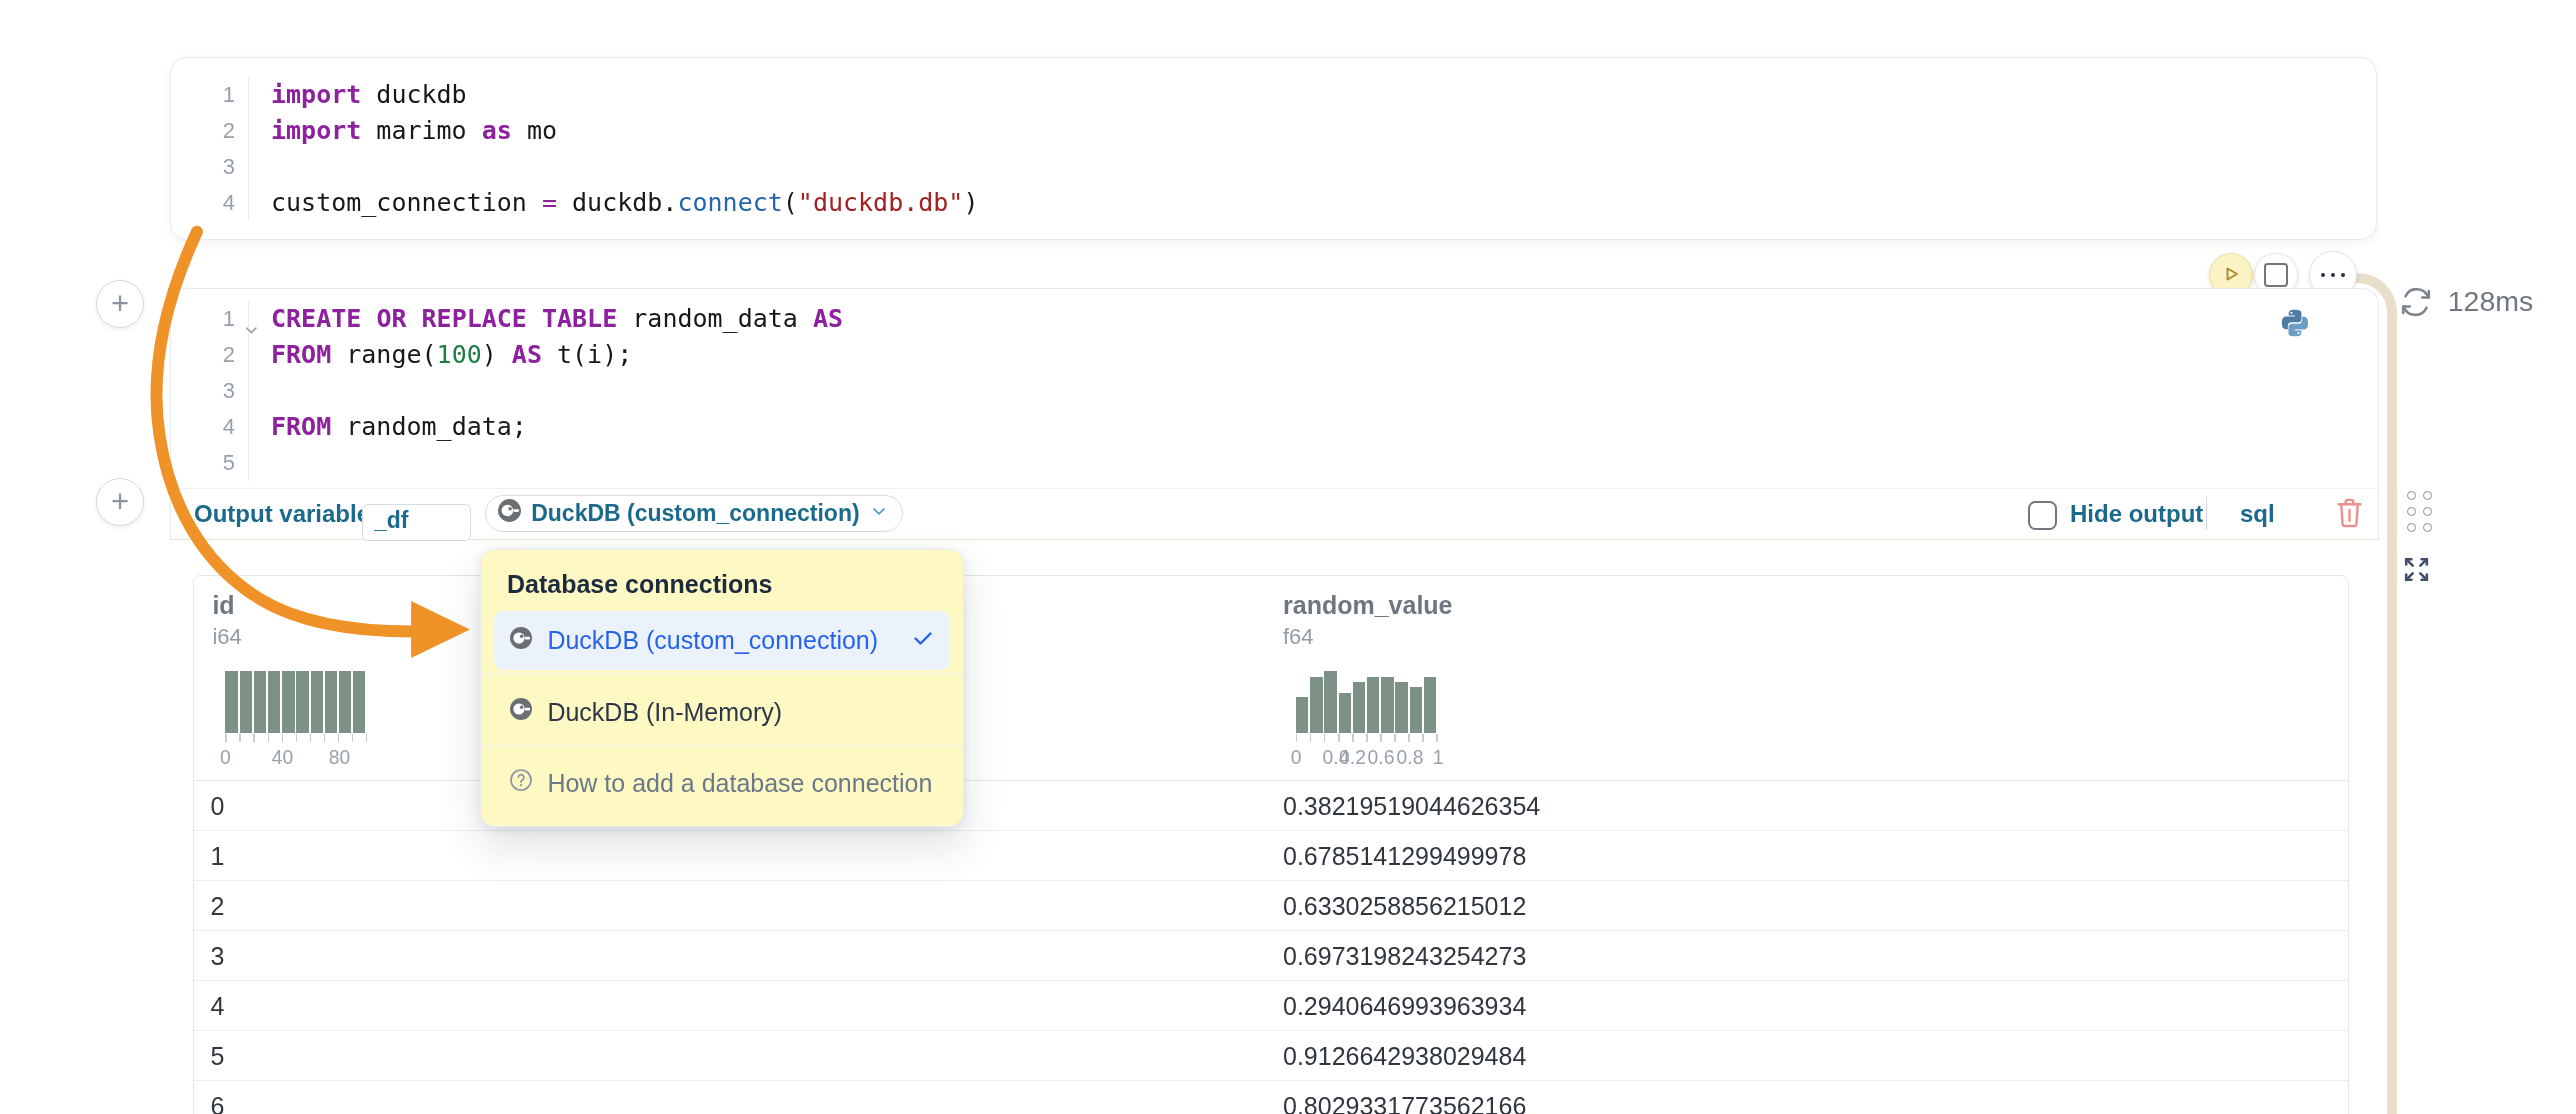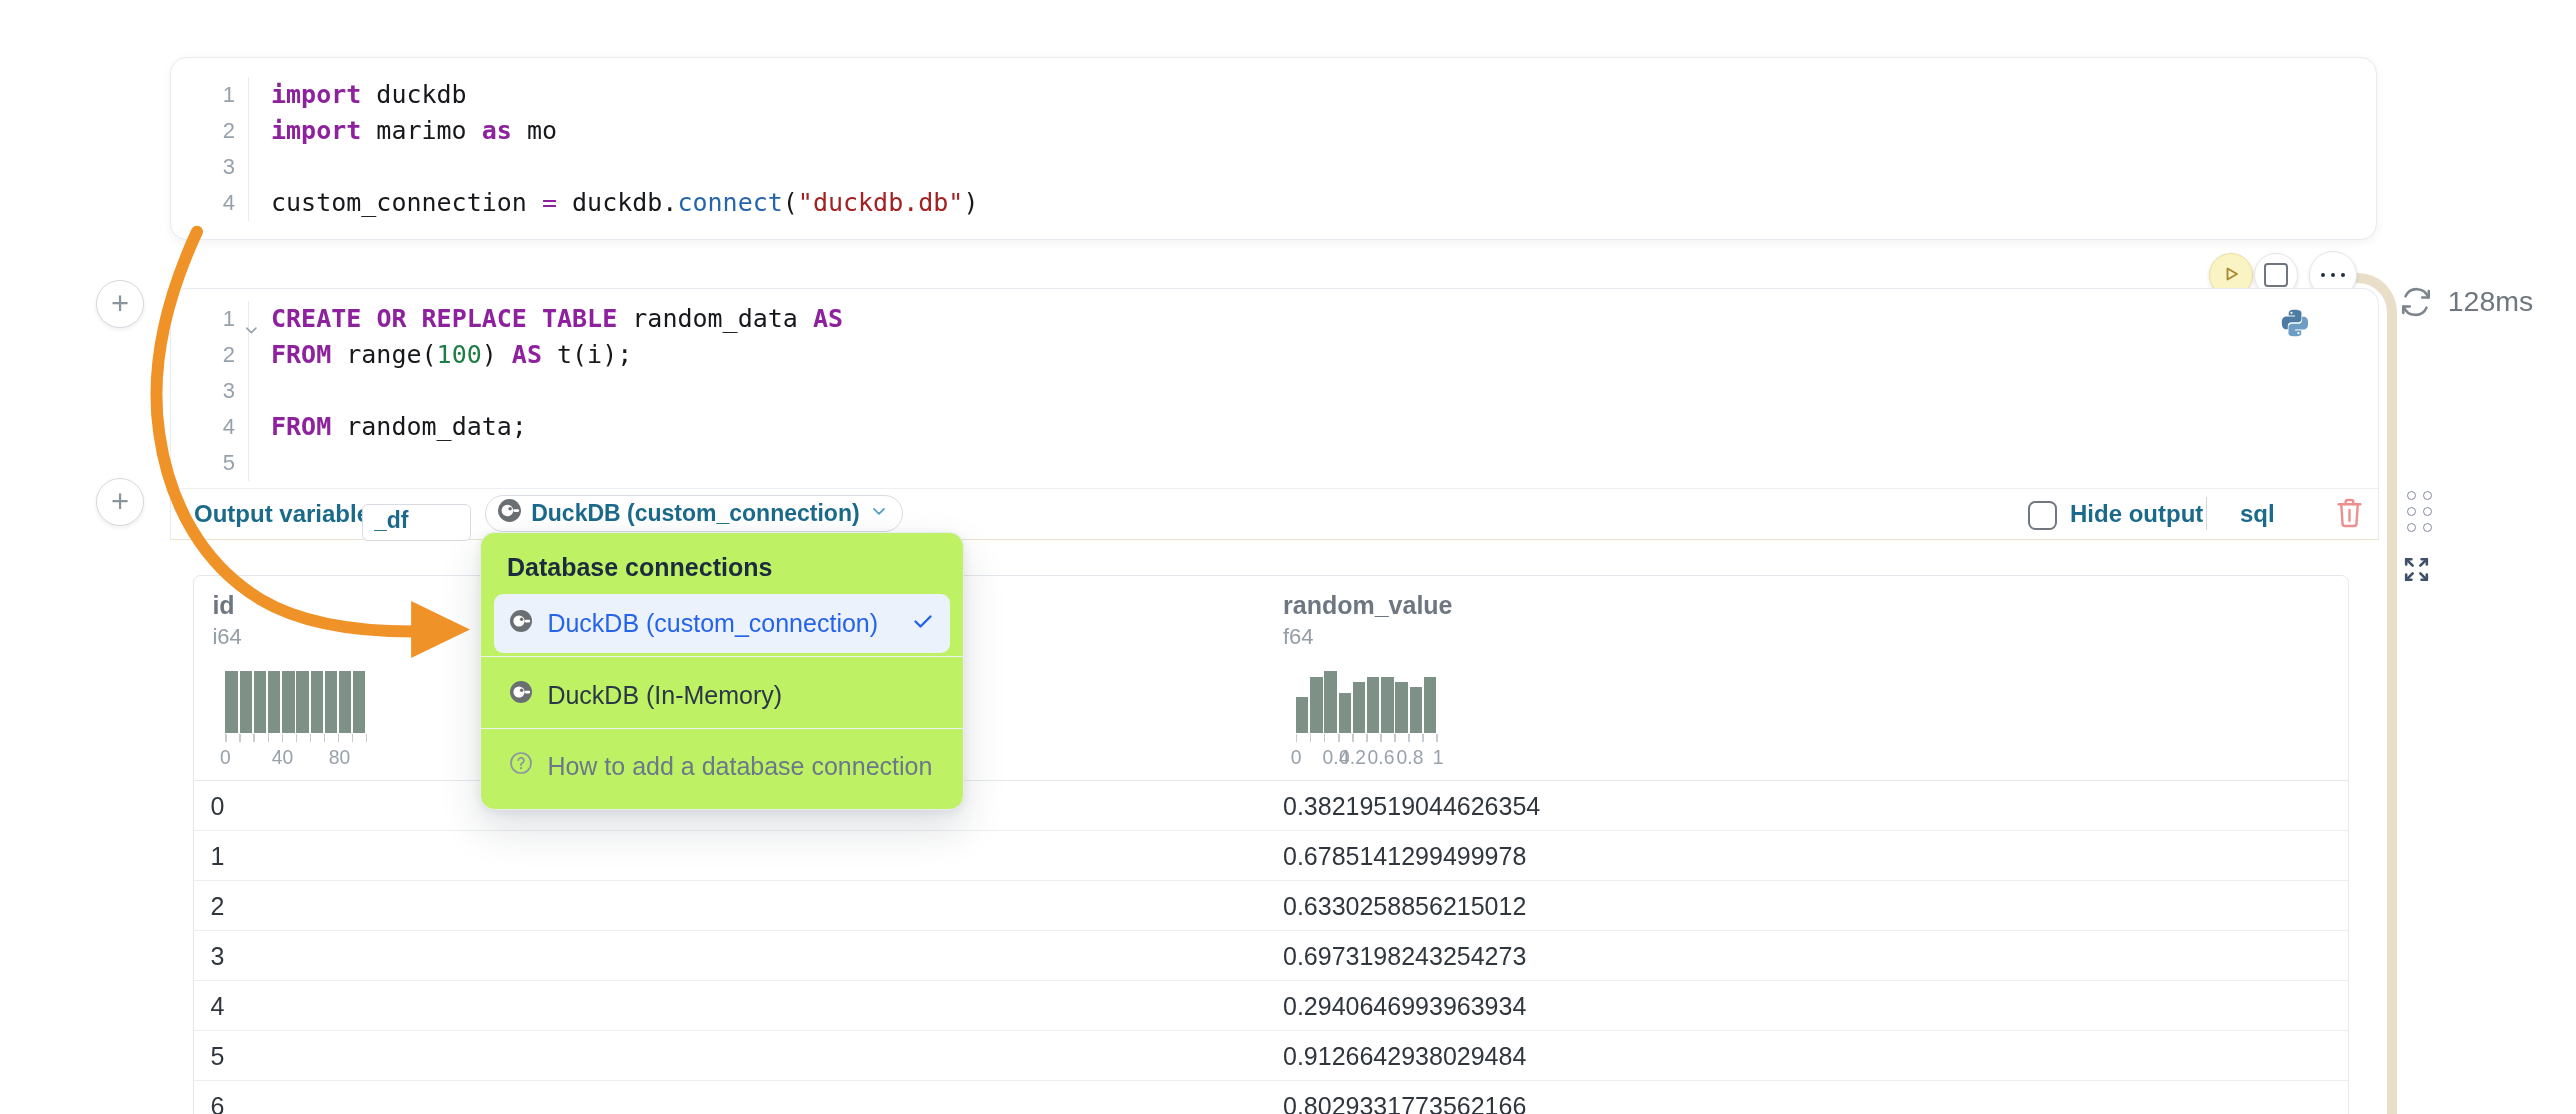--- a/index.html
+++ b/index.html
@@ -81,21 +81,21 @@
   .hist .bar{width:12.4px;flex:none;background:var(--hist);}
   .hist .ticks{position:absolute;top:158px;left:0;width:142px;display:flex;justify-content:space-between;}
   .hist .ticks i{width:1.4px;height:8.3px;background:#c6cbd0;}
   .hist .labels{position:absolute;top:171px;left:0;width:142px;height:22px;}
   .hist .labels span{position:absolute;transform:translateX(-50%);font-size:19.3px;color:#99a1ab;}
   .trow{position:relative;height:49px;border-bottom:0.9px solid #eceef1;}
   .trow .cid{position:absolute;left:16.5px;top:11px;font-size:25px;color:#30363d;}
   .trow .cval{position:absolute;left:1089px;top:11px;font-size:25px;color:#30363d;}
   .col-0{left:18.4px;} .col-1{left:1089px;}
   
-  .menu{position:absolute;left:480px;top:532px;width:482px;height:276px;background:#bef264;
+  .menu{position:absolute;left:480px;top:549px;width:482px;height:276px;background:#fef9c3;
         border:0.9px solid #e9ecf1;border-radius:14.7px;z-index:40;
         box-shadow:0 18.4px 41px rgba(30,41,59,.14),0 2.8px 9.2px rgba(30,41,59,.08);}
   .menu-header{position:absolute;left:26px;top:20px;font-size:25px;font-weight:bold;color:#1d2b3e;}
   .menu-item{position:absolute;left:13px;width:456px;display:flex;align-items:center;gap:14.7px;
              padding:0 14.7px;box-sizing:border-box;border-radius:9.2px;font-size:25px;cursor:pointer;}
   .menu-item.selected{background:#ecf2fc;color:var(--accent-blue);}
   .menu-item .lbl{flex:1;}
   .menu-sep{position:absolute;left:0;width:100%;height:0;border-top:0.9px solid #eef1f4;}
   .mi-1{top:61px;height:59px;color:var(--accent-blue);}
   .mi-2{top:129px;height:66px;color:#2b3648;}

